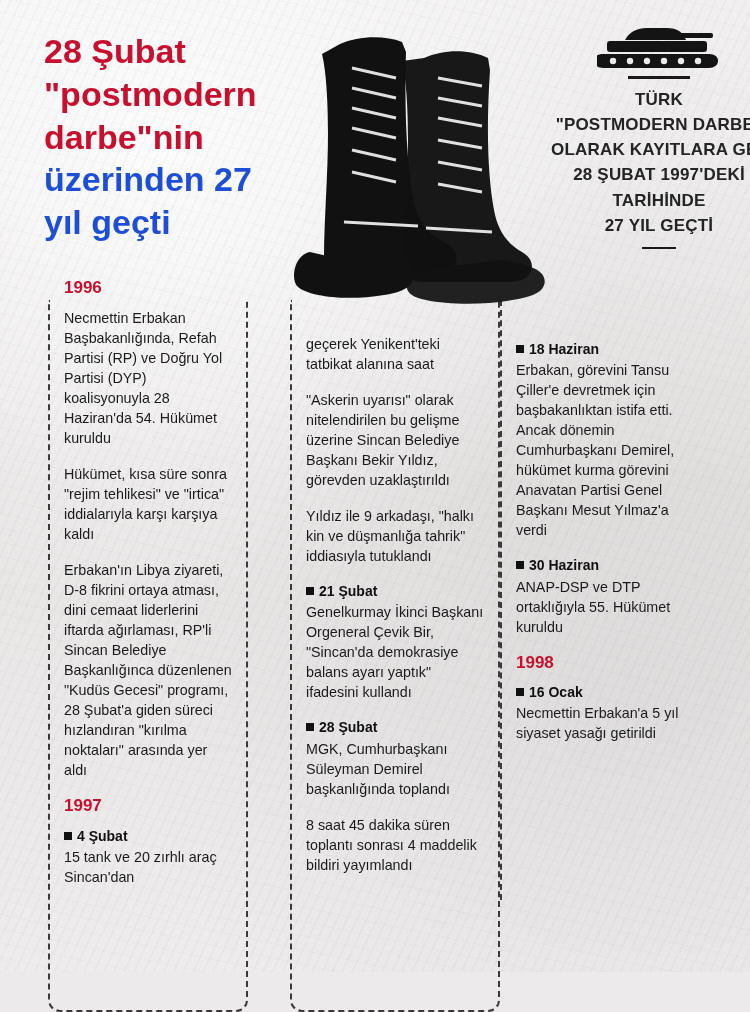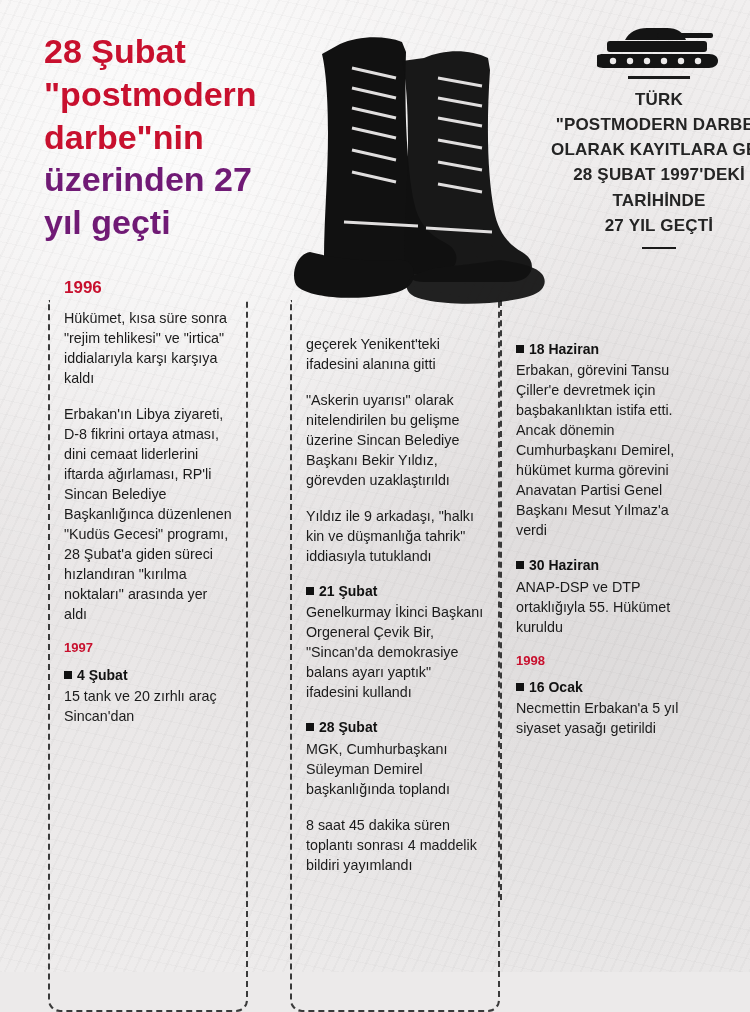--- a/index.html
+++ b/index.html
@@ -44,21 +44,21 @@
     line-height: 1.26;
     font-weight: bold;
     color: #c8102e;
     z-index: 5;
   }
   .headline .ln {
     display: block;
     white-space: nowrap;
   }
   .headline .dark {
-    color: #701a75;
+    color: #1d4ed8;
   }
 
   
   .boots {
     position: absolute;
     left: 248px;
     top: 8px;
     width: 300px;
     height: 300px;
     z-index: 3;
@@ -117,21 +117,21 @@
   .col-1 { left: 48px;  width: 200px; height: 712px; }
   .col-2 { left: 290px; width: 210px; height: 712px; }
   .col-3 { left: 500px; width: 208px; height: 600px; border: none; border-left: 2px dashed #3a3a3a; border-radius: 0; }
 
   .col-inner {
     padding: 0 14px;
     box-sizing: border-box;
   }
 
   .year {
-    font-size: 13px;
+    font-size: 17px;
     font-weight: bold;
     color: #c8102e;
     margin: 0 0 3px 0;
     line-height: 1.2;
   }
   .year-top {
     position: absolute;
     top: -22px;
     font-size: 17px;
     font-weight: bold;
@@ -218,31 +218,32 @@
       <div>27 YIL GEÇTİ</div>
     </div>
     <div class="rule-bottom"></div>
   </div>
 
   <div class="columns">
 
     <div class="col col-1">
       <div class="year-top" style="left:14px;">1996</div>
       <div class="col-inner" style="padding-top:8px;">
+        <p class="body">Necmettin Erbakan Başbakanlığında, Refah Partisi (RP) ve Doğru Yol Partisi (DYP) koalisyonuyla 28 Haziran'da 54. Hükümet kuruldu</p>
         <p class="body">Hükümet, kısa süre sonra "rejim tehlikesi" ve "irtica" iddialarıyla karşı karşıya kaldı</p>
         <p class="body">Erbakan'ın Libya ziyareti, D-8 fikrini ortaya atması, dini cemaat liderlerini iftarda ağırlaması, RP'li Sincan Belediye Başkanlığınca düzenlenen "Kudüs Gecesi" programı, 28 Şubat'a giden süreci hızlandıran "kırılma noktaları" arasında yer aldı</p>
         <div class="year">1997</div>
         <div class="evt"><span class="sq"></span><span>4 Şubat</span></div>
         <p class="body">15 tank ve 20 zırhlı araç Sincan'dan</p>
       </div>
     </div>
 
     <div class="col col-2">
       <div class="col-inner" style="padding-top:34px;">
-        <p class="body">geçerek Yenikent'teki ifadesini alanına gitti</p>
+        <p class="body">geçerek Yenikent'teki tatbikat alanına saat</p>
         <p class="body">"Askerin uyarısı" olarak nitelendirilen bu gelişme üzerine Sincan Belediye Başkanı Bekir Yıldız, görevden uzaklaştırıldı</p>
         <p class="body">Yıldız ile 9 arkadaşı, "halkı kin ve düşmanlığa tahrik" iddiasıyla tutuklandı</p>
         <div class="evt"><span class="sq"></span><span>21 Şubat</span></div>
         <p class="body">Genelkurmay İkinci Başkanı Orgeneral Çevik Bir, "Sincan'da demokrasiye balans ayarı yaptık" ifadesini kullandı</p>
         <div class="evt"><span class="sq"></span><span>28 Şubat</span></div>
         <p class="body">MGK, Cumhurbaşkanı Süleyman Demirel başkanlığında toplandı</p>
         <p class="body">8 saat 45 dakika süren toplantı sonrası 4 maddelik bildiri yayımlandı</p>
       </div>
     </div>
 

